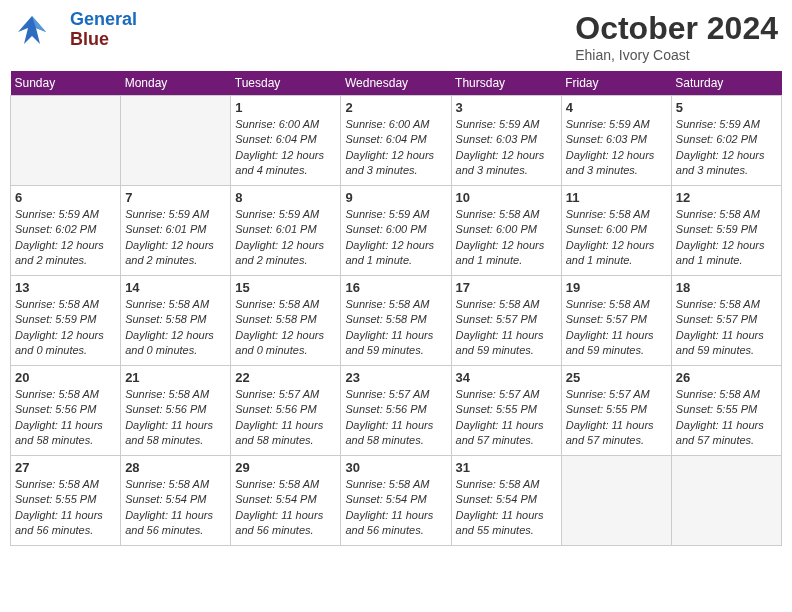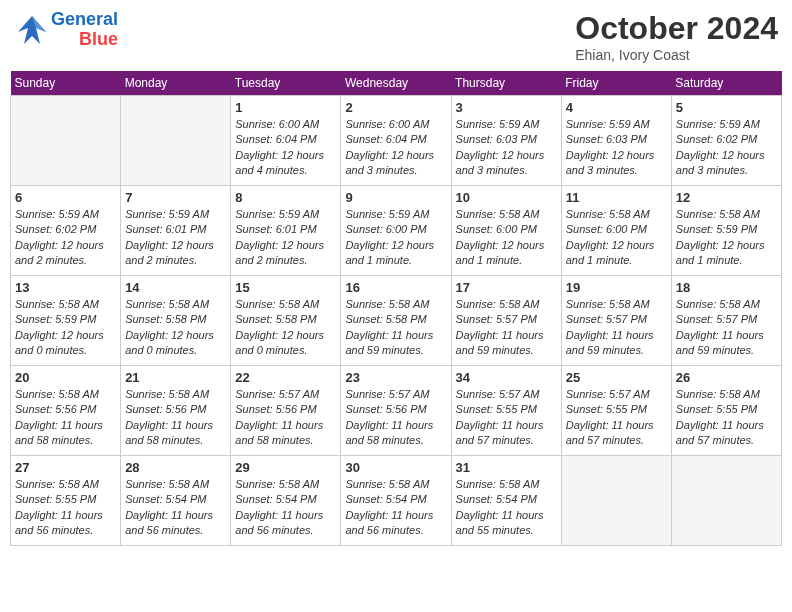--- a/index.html
+++ b/index.html
@@ -13,22 +13,21 @@
     .header {
       display: flex;
       justify-content: space-between;
       align-items: flex-start;
       margin-bottom: 8px;
       padding: 0 4px;
     }
     .logo {
       display: flex;
       align-items: center;
-      gap: 1px;
-      text-align: right;
+      gap: 20px;
     }
     .logo-text {
       font-size: 18px;
       font-weight: bold;
       color: #333;
       line-height: 1.1;
     }
     .logo-text span {
       color: #1a6bbf;
     }
@@ -95,21 +94,21 @@
 <body>
 
 <div class="header">
   <div class="logo">
     <svg class="logo-bird" viewBox="0 0 36 36">
       <polygon points="18,4 32,20 22,16 26,32 18,24 10,32 14,16 4,20" fill="#2d6cc0"></polygon>
       <polygon points="18,4 32,20 22,16" fill="#5599dd"></polygon>
     </svg>
     <div class="logo-text">
       <div><span>General</span></div>
-      <div><span style="color:#ef4444;">Blue</span></div>
+      <div><span style="color:#7f1d1d;">Blue</span></div>
     </div>
   </div>
   <div class="month-info">
     <div class="month-title">October 2024</div>
     <div class="location">Ehian, Ivory Coast</div>
   </div>
 </div>
 
 <table>
   <thead>

